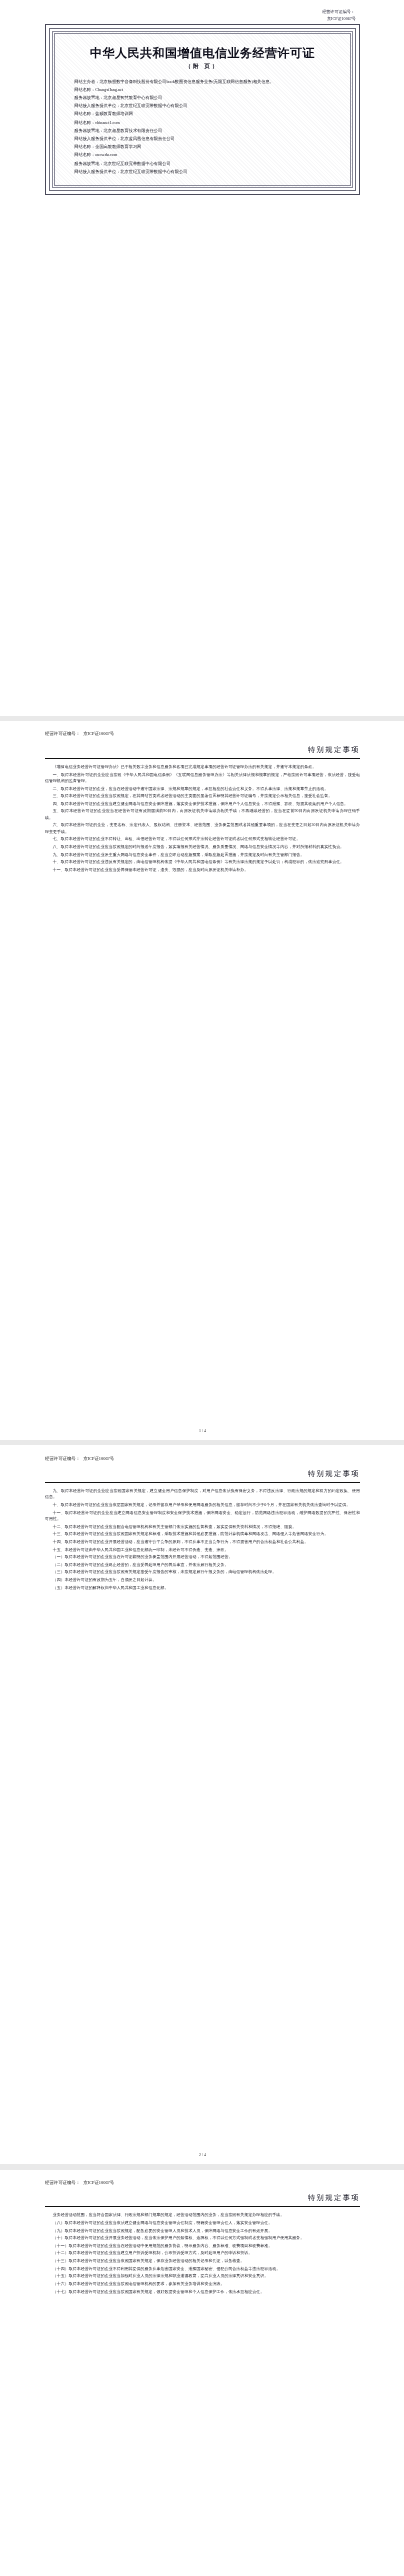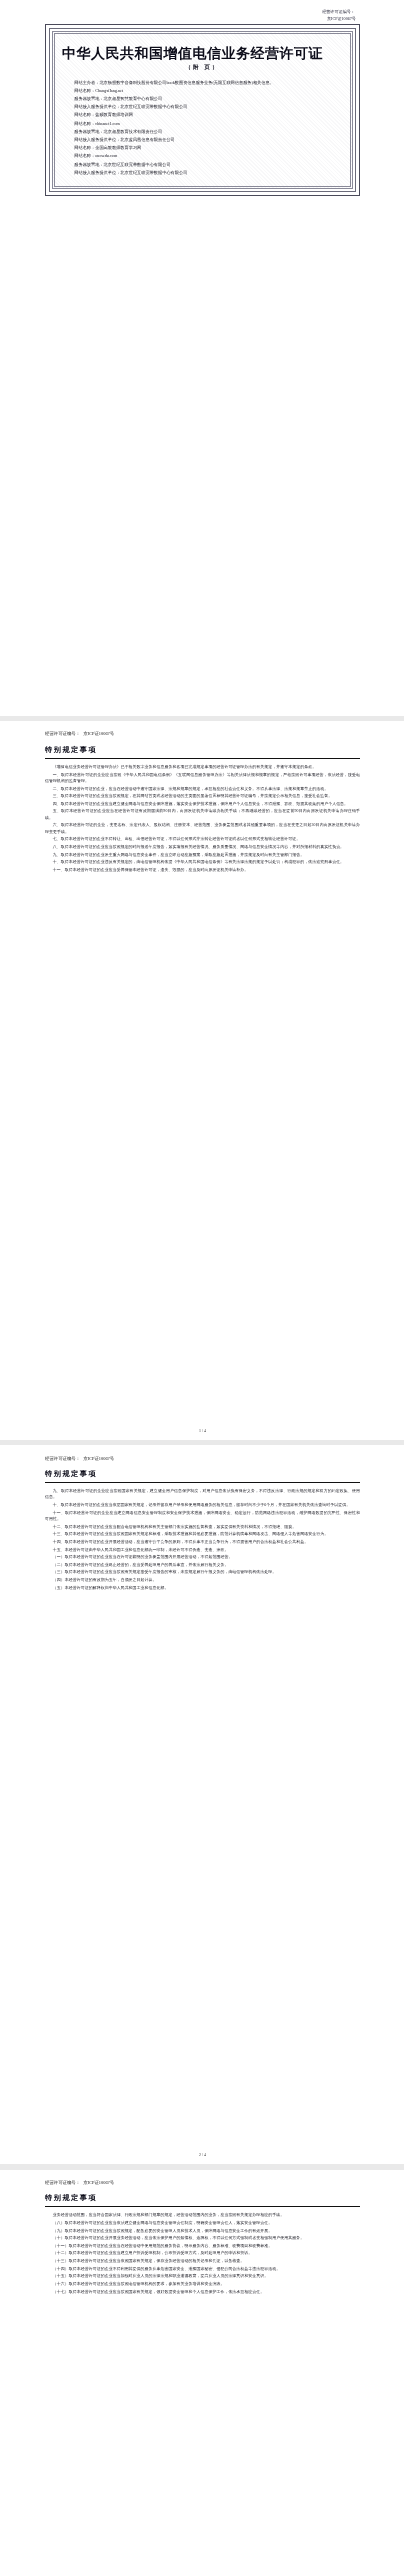--- a/index.html
+++ b/index.html
@@ -52,22 +52,22 @@
   }
   .ornate::before,
   .ornate::after {
     content: "";
     position: absolute;
     width: 100%;
     left: 0;
     height: 0;
   }
   .doc-title {
-    text-align: left;
-    font-size: 14px;
+    text-align: center;
+    font-size: 12px;
     font-weight: bold;
     letter-spacing: 0.5px;
     color: #0d0d1a;
     margin: 5.2px 0 1px 0;
     font-family: Liberation Serif, serif;
   }
   .doc-subtitle {
     text-align: center;
     font-size: 5.7px;
     font-weight: bold;
@@ -101,23 +101,23 @@
     color: #111;
     white-space: nowrap;
   }
   .hdr-value {
     font-size: 4.4px;
     color: #111;
     margin-left: 3.1px;
     white-space: nowrap;
   }
   .section-title {
-    text-align: left;
+    text-align: right;
     font-size: 7.2px;
-    font-weight: bold;
+    font-weight: normal;
     letter-spacing: 1.5px;
     color: #0d0d1a;
     margin: 8.2px 0 1px 0;
   }
   .rule {
     border: none;
     border-top: 0.5px solid #111;
     margin: 3.1px 0 5.2px 0;
   }
   .body-text p {

